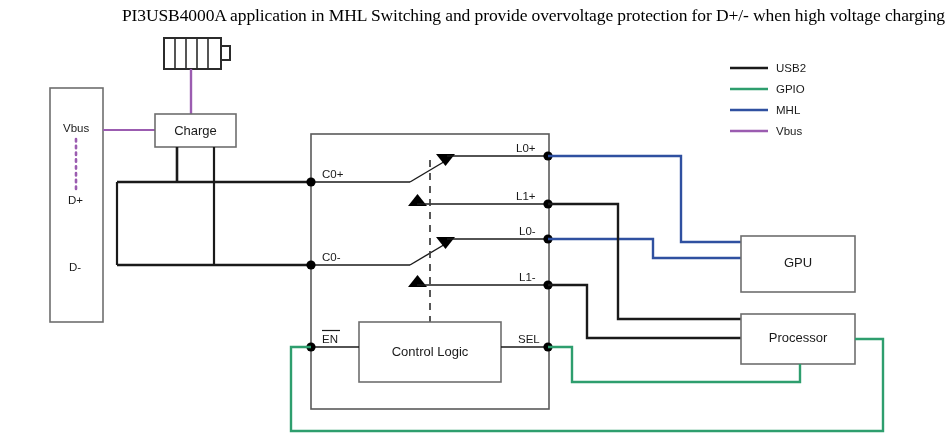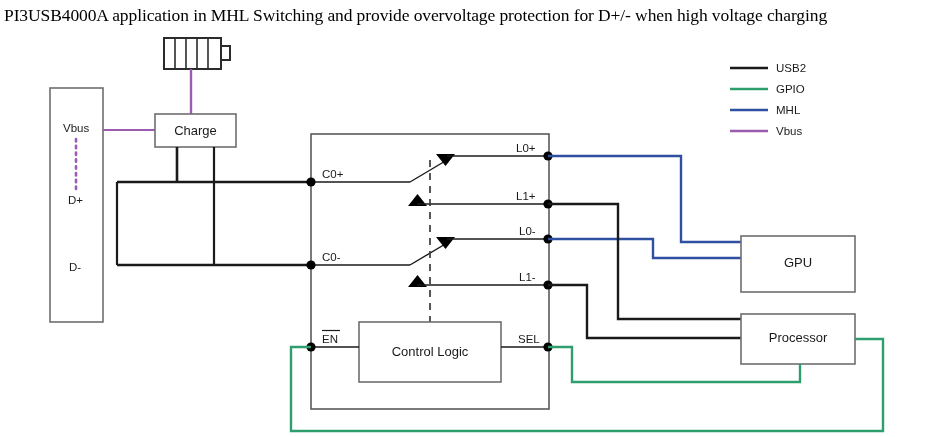--- a/index.html
+++ b/index.html
@@ -1,21 +1,21 @@
 <!DOCTYPE html>
 <html><head>
 <meta charset="utf-8">
 <style>
   html,body{margin:0;padding:0;background:#ffffff;}
   body{
     width:949px;height:437px;position:relative;overflow:hidden;
     font-family:"Liberation Sans", sans-serif;
     -webkit-font-smoothing:antialiased;
   }
-  #stage{position:absolute;inset:0;width:949px;height:437px;}
+  #stage{position:absolute;inset:0;width:949px;height:437px;text-align:right;}
   #title{
     position:absolute;left:4px;top:2px;width:941px;height:26px;
     font-family:"Liberation Serif", serif;
     font-size:17.5px;line-height:26px;color:#000;white-space:nowrap;
     letter-spacing:-0.1px;
   }
   svg#diagram{position:absolute;left:0;top:26px;width:949px;height:411px;display:block;}
   .boxlabel{
     font-family:"Liberation Sans", sans-serif;
     font-size:13px;fill:#1a1a1a;text-anchor:middle;dominant-baseline:middle;

